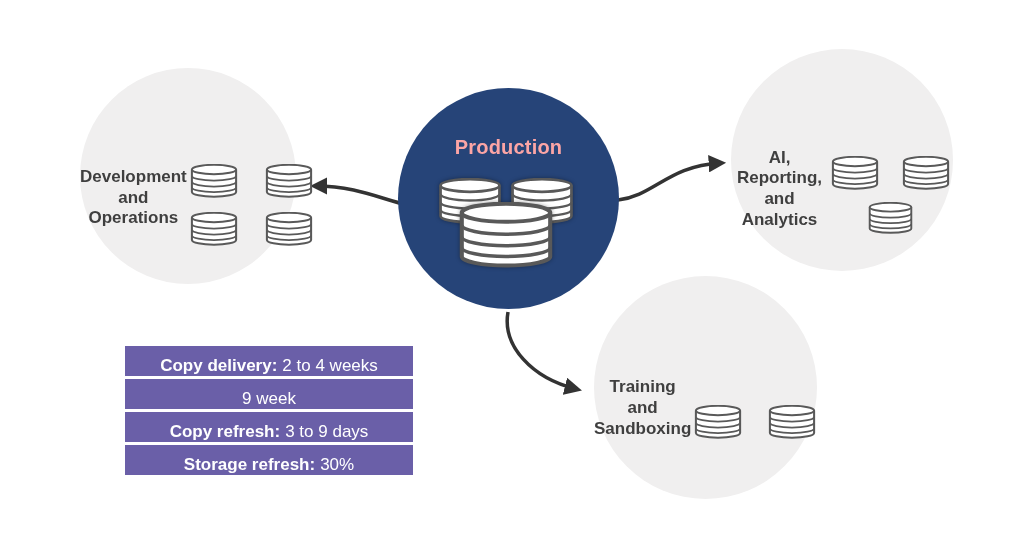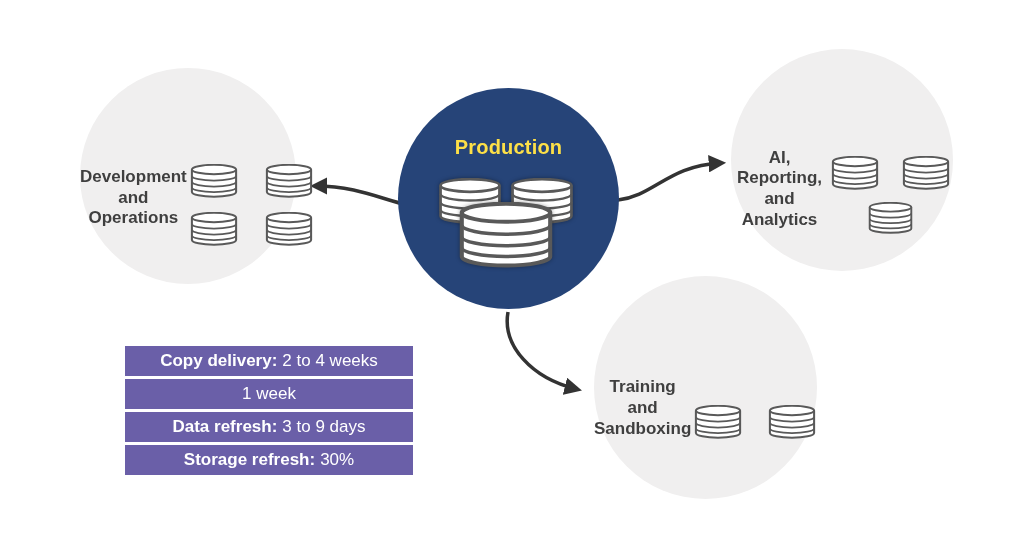--- a/index.html
+++ b/index.html
@@ -37,21 +37,21 @@
   .c-training { left: 594px; top: 276px; width: 223px; height: 223px; padding-top: 42px; }
 
   .c-production {
     left: 398px; top: 88px; width: 221px; height: 221px;
     background: #264478;
   }
   .prod-label {
     position: absolute;
     top: 48px; left: 0; right: 0;
     text-align: center;
-    color: #fde047;
+    color: #fca5a5;
     font-weight: bold;
     font-size: 20px;
     letter-spacing: .2px;
   }
 
   
   .db { color: #595959; display: block; }
   .cluster-grid {
     margin-top: 13px;
     display: grid;
@@ -83,21 +83,21 @@
     left: 125px; top: 346px;
     width: 288px;
     display: flex;
     flex-direction: column;
     gap: 3px;
   }
   .metric {
     background: #6a5fa8;
     height: 30px;
     display: flex;
-    align-items: center;
+    align-items: flex-end;
     justify-content: center;
     color: #ffffff;
     font-size: 17px;
     white-space: nowrap;
   }
   .metric .lbl { font-weight: bold; margin-right: 5px; }
 
   .defs-holder { position: absolute; width: 0; height: 0; overflow: hidden; }
 </style>
 </head>
@@ -188,24 +188,24 @@
         </svg>
     </div>
   </div>
 
   <div class="metrics">
     <div class="metric">
       <span class="lbl">Copy delivery:</span>
       <span class="val">2 to 4 weeks</span>
     </div>
     <div class="metric">
-      <span class="val">1 week</span>
-    </div>
-    <div class="metric">
-      <span class="lbl">Data refresh:</span>
+      <span class="val">9 week</span>
+    </div>
+    <div class="metric">
+      <span class="lbl">Copy refresh:</span>
       <span class="val">3 to 9 days</span>
     </div>
     <div class="metric">
       <span class="lbl">Storage refresh:</span>
       <span class="val">30%</span>
     </div>
   </div>
 
 </div>
 

